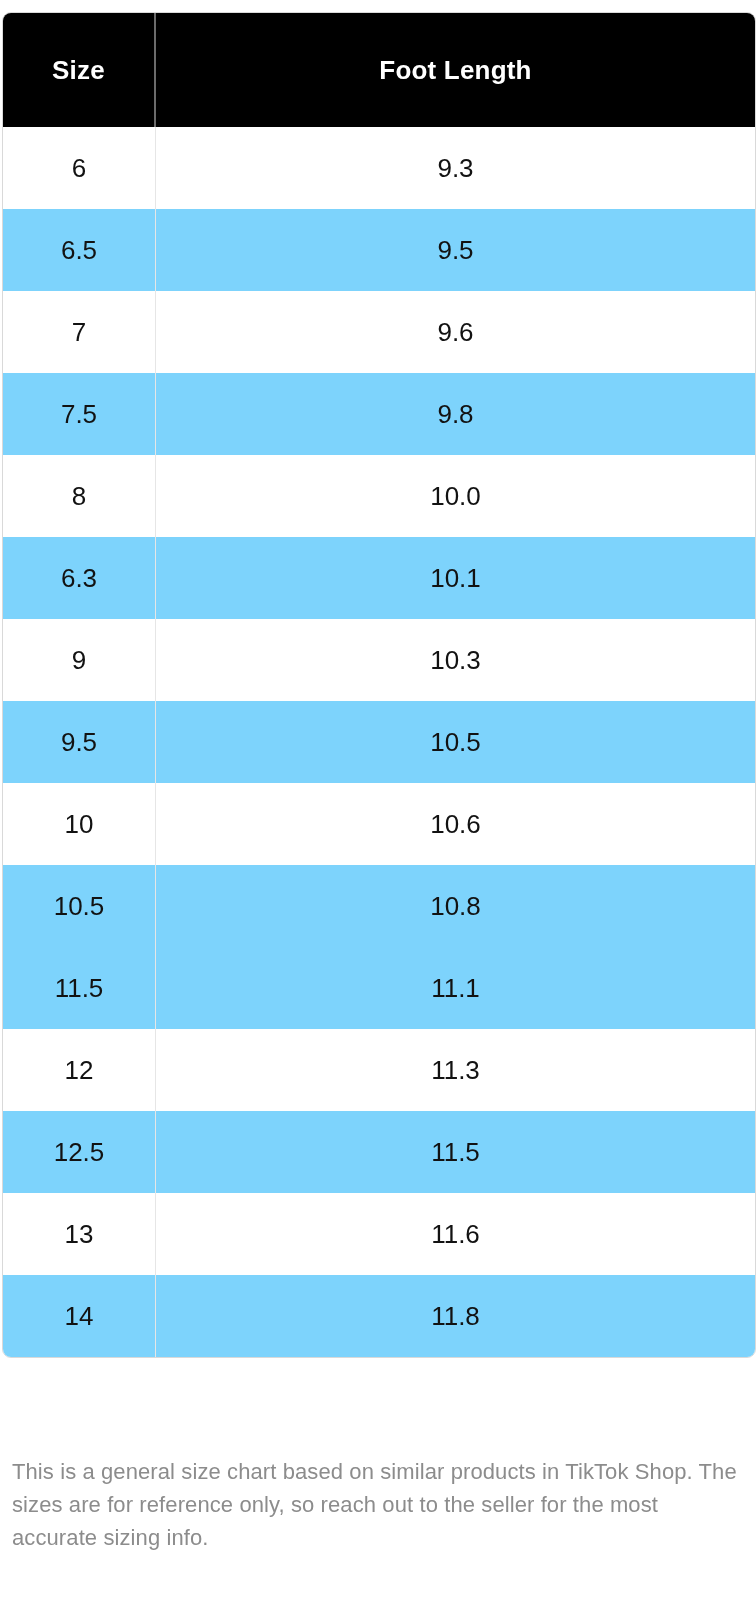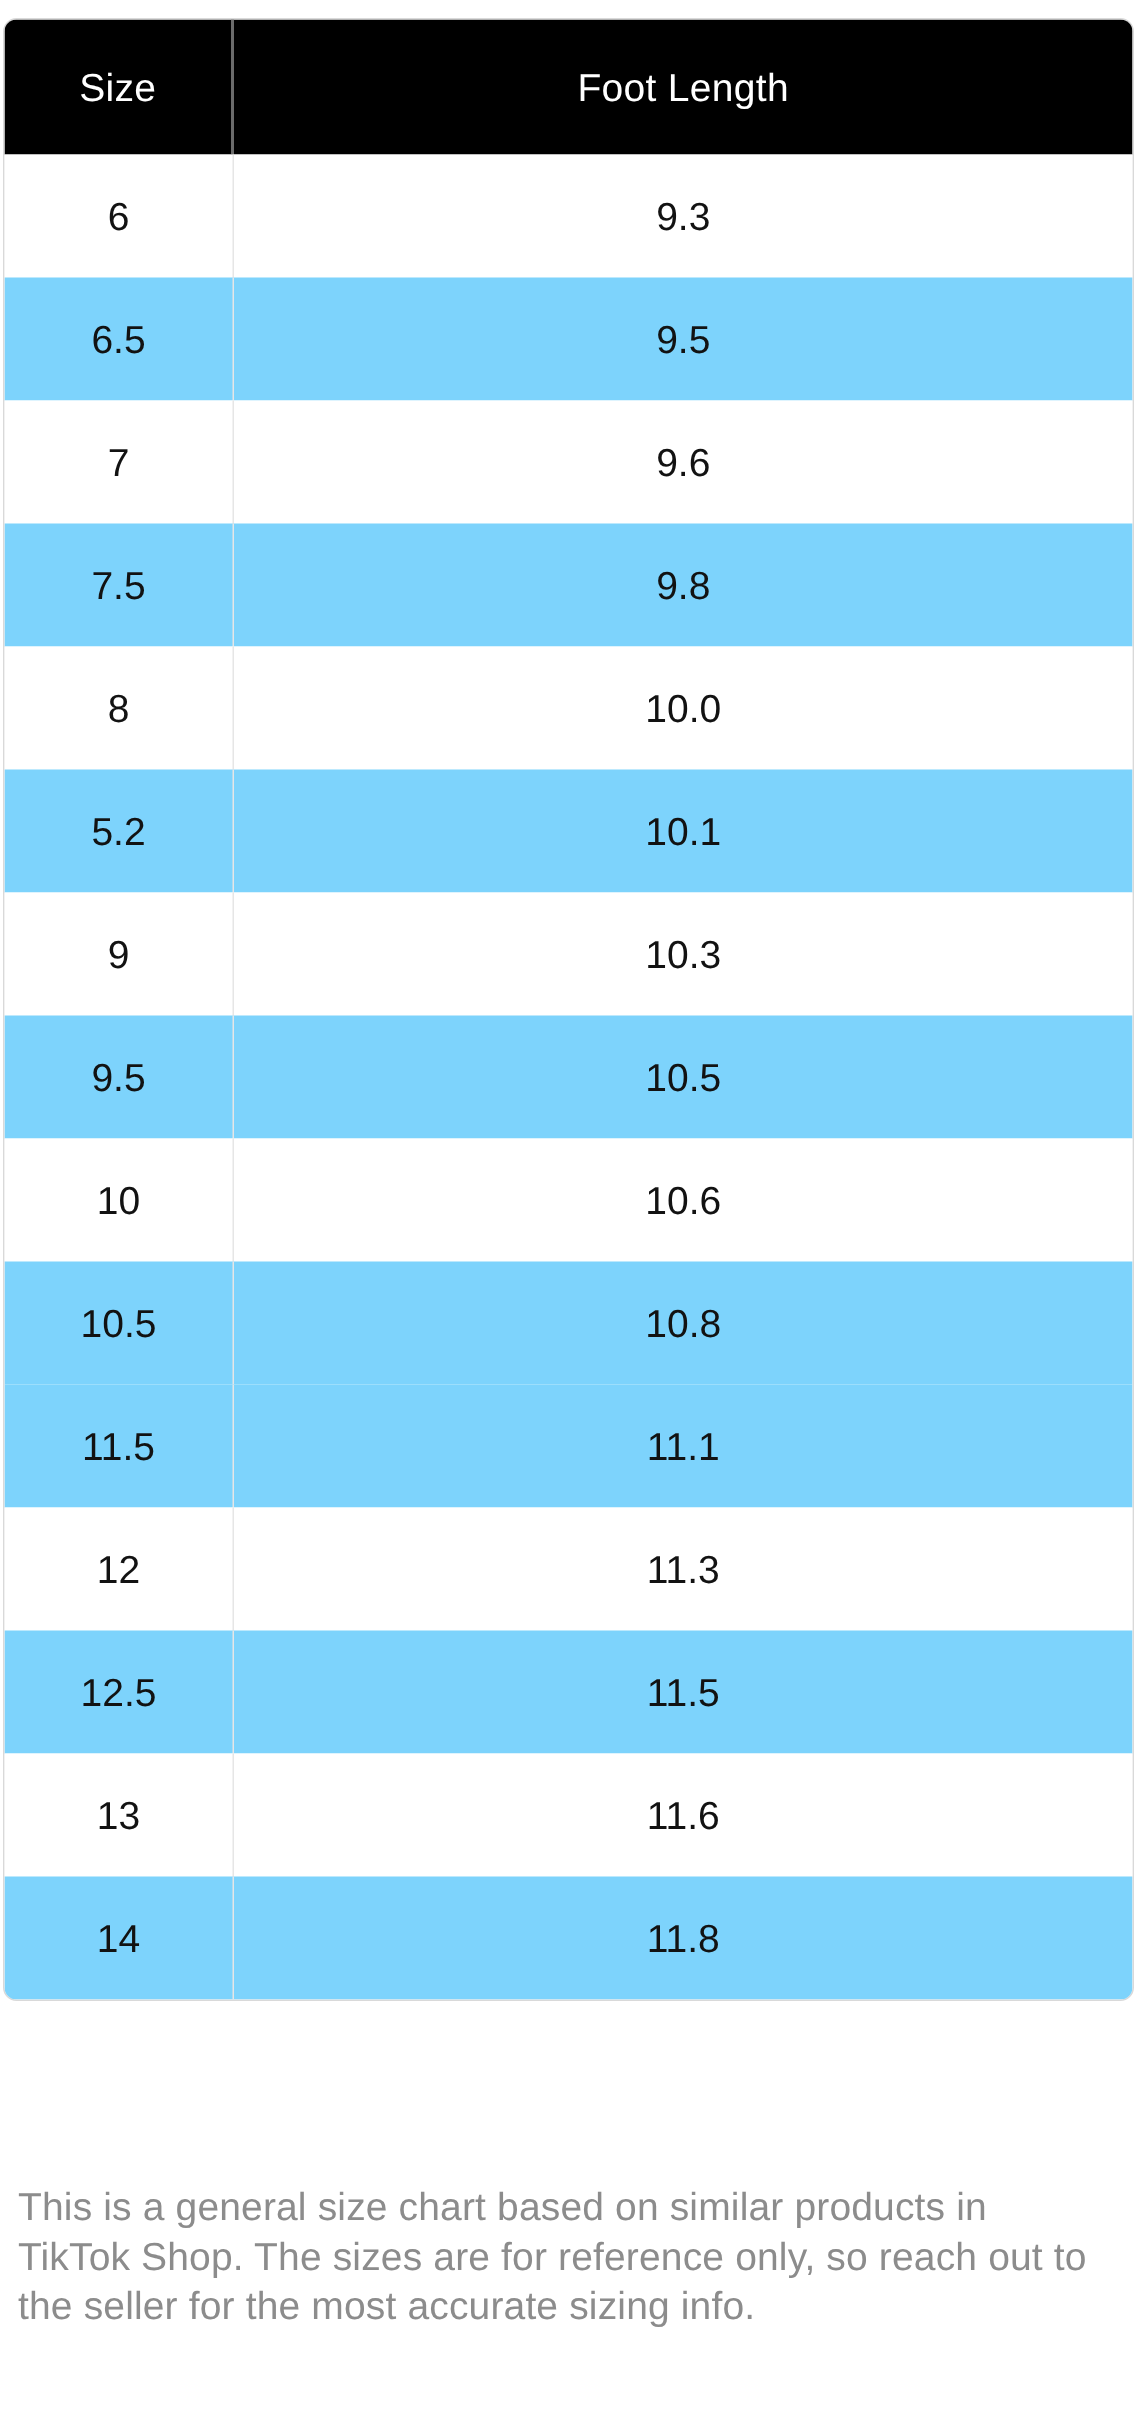--- a/index.html
+++ b/index.html
@@ -43,24 +43,24 @@
     background: #ffffff;
   }
 
   .size-table col.c-size  { width: 153px; }
   .size-table col.c-foot  { width: 599px; }
 
   .size-table thead th {
     background: #000000;
     color: #ffffff;
     font-size: 26px;
-    font-weight: normal;
+    font-weight: bold;
     letter-spacing: 0.2px;
     height: 90px;
-    padding: 0;
+    padding: 12px;
     text-align: center;
     vertical-align: middle;
     border: 0;
   }
   .size-table thead th.th-size {
     border-right: 2px solid #6b6b6b;
   }
 
   .size-table tbody td {
     height: 82px;
@@ -78,21 +78,21 @@
   .size-table tbody tr.alt td {
     background: #7dd3fc;
   }
 
   
   .disclaimer {
     position: absolute;
     left: 12px;
     top: 1455px;
     width: 726px;
-    font-size: 26px;
+    font-size: 22px;
     line-height: 33px;
     color: #8c8c8c;
     letter-spacing: 0.1px;
     white-space: pre-line;
   }
 </style>
 </head>
 <body>
 
 <div class="page">
@@ -124,21 +124,21 @@
           </tr>
           <tr class="alt">
             <td class="td-size">7.5</td>
             <td class="td-foot">9.8</td>
           </tr>
           <tr>
             <td class="td-size">8</td>
             <td class="td-foot">10.0</td>
           </tr>
           <tr class="alt">
-            <td class="td-size">5.2</td>
+            <td class="td-size">6.3</td>
             <td class="td-foot">10.1</td>
           </tr>
           <tr>
             <td class="td-size">9</td>
             <td class="td-foot">10.3</td>
           </tr>
           <tr class="alt">
             <td class="td-size">9.5</td>
             <td class="td-foot">10.5</td>
           </tr>

